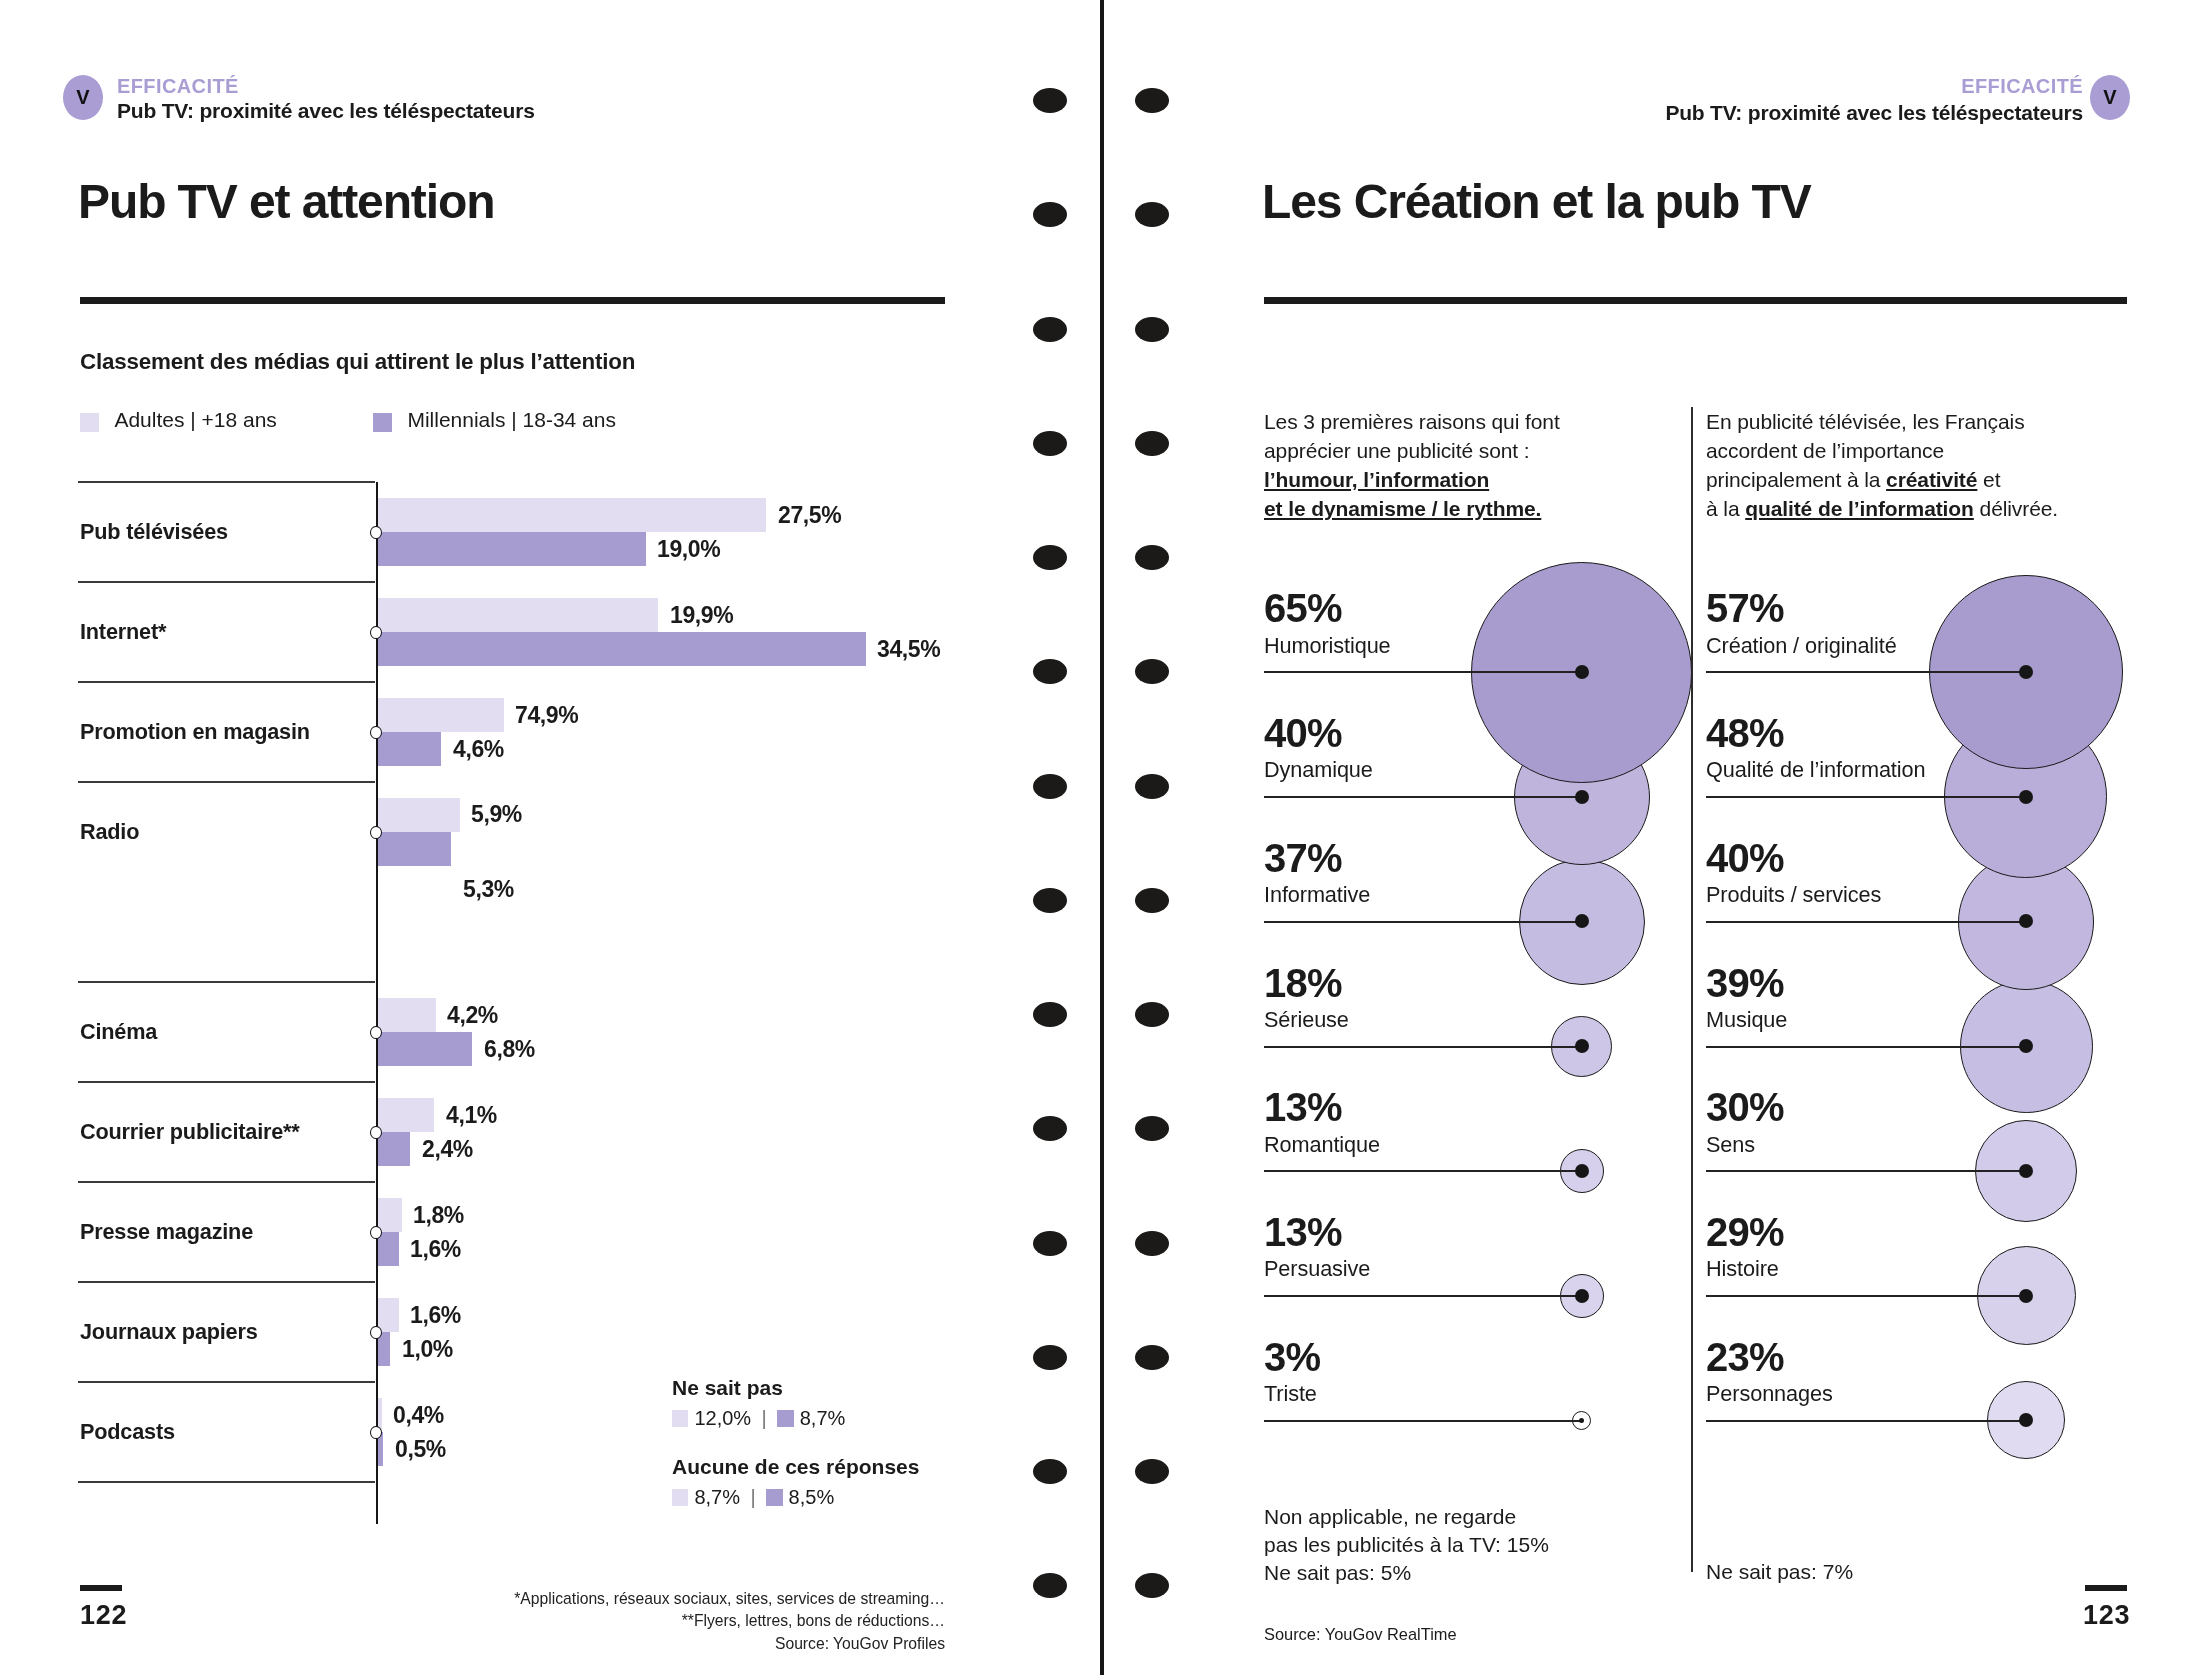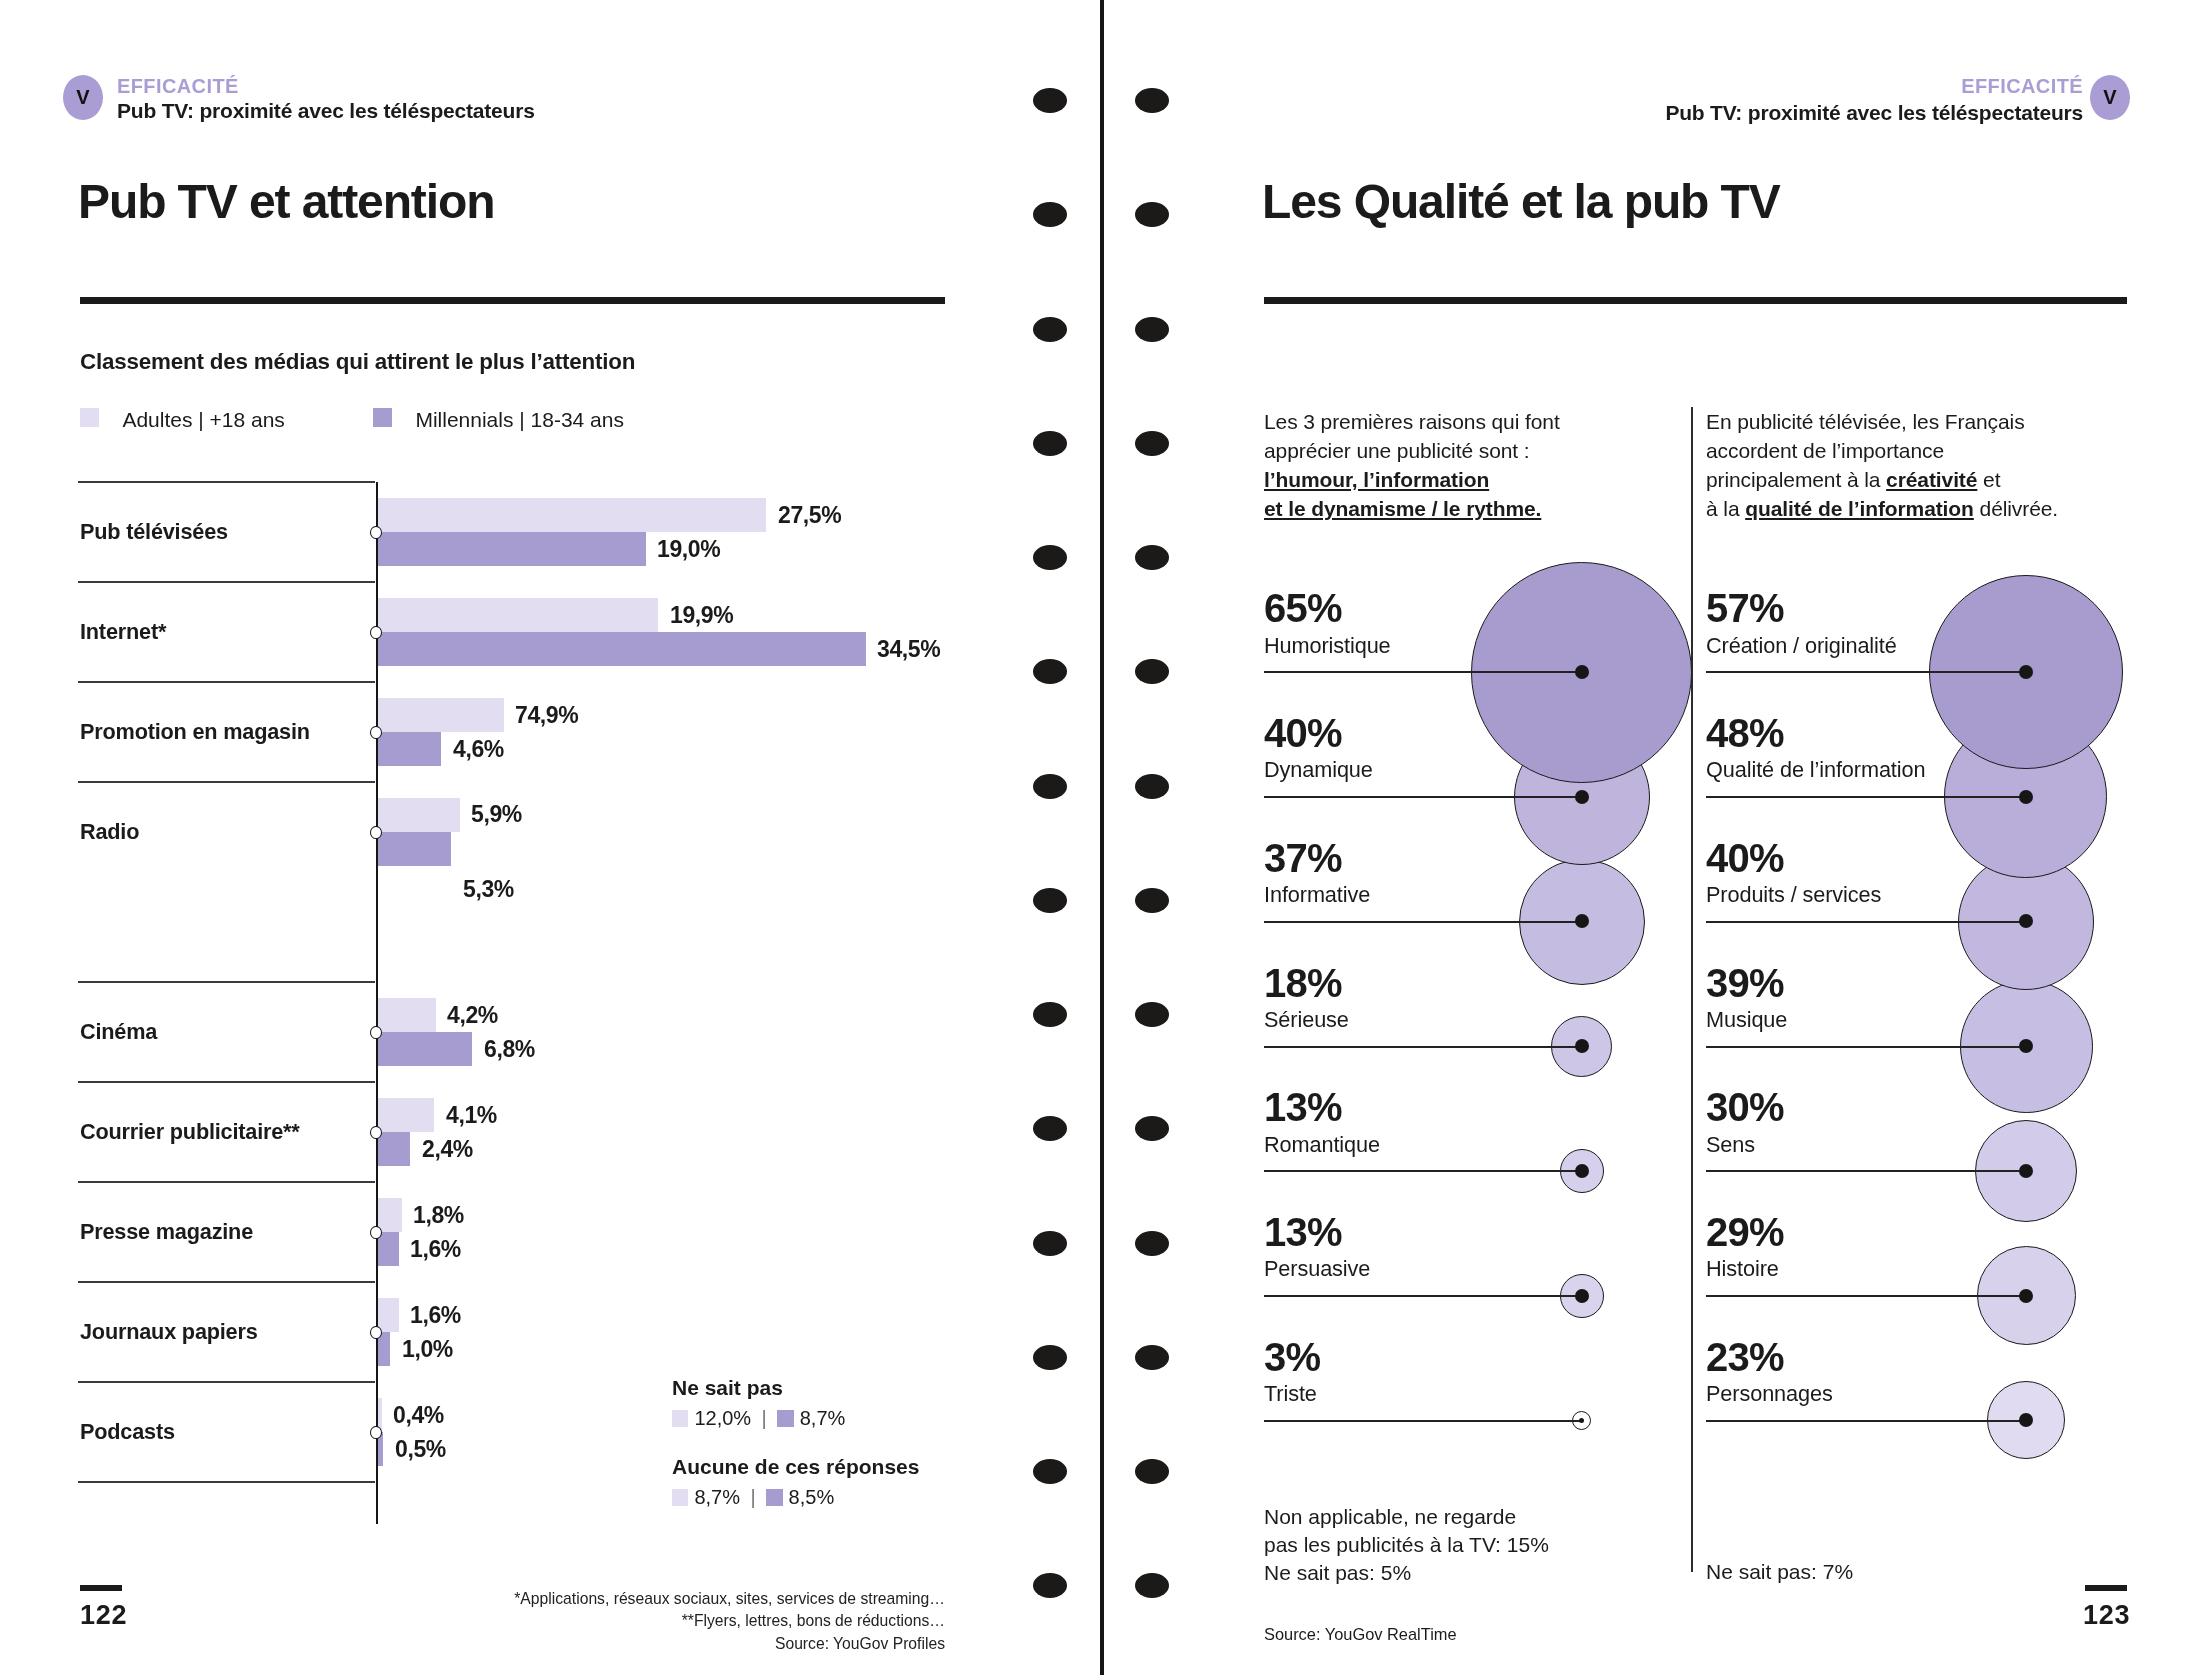--- a/index.html
+++ b/index.html
@@ -10,21 +10,21 @@
   .abs{position:absolute;}
   
   .badge{width:40px;height:45px;border-radius:50%;display:flex;align-items:center;justify-content:center;
          font-size:20px;font-weight:bold;color:#111;}
   .kicker{font-size:20px;font-weight:bold;letter-spacing:0.4px;}
   .header-title{font-size:21px;font-weight:bold;letter-spacing:-0.2px;}
   .page-title{font-size:48px;font-weight:bold;letter-spacing:-1.1px;line-height:1;}
   .rule{height:6.7px;background:#1b1b1b;}
   .chart-title{font-size:22.4px;font-weight:bold;letter-spacing:-0.2px;}
   
-  .legend-item{display:flex;align-items:flex-start;gap:23px;font-size:21px;}
+  .legend-item{display:flex;align-items:flex-end;gap:15px;font-size:21px;}
   .chip{width:19.4px;height:19.4px;display:inline-block;}
   
   .bar-row{position:absolute;left:0;width:1060px;height:100px;}
   .row-sep{position:absolute;left:78px;width:297px;height:1.5px;background:#3a3a3a;top:-0.7px;}
   .bar-label{position:absolute;left:80px;top:0;height:100px;width:284px;display:flex;align-items:center;
              font-size:21.7px;font-weight:bold;letter-spacing:-0.2px;}
   .axis-marker{position:absolute;width:9.7px;height:11.2px;border:1.5px solid #111;border-radius:50%;background:#fff;z-index:3;}
   .bar{position:absolute;height:34px;z-index:1;}
   .bar-value{position:absolute;height:34px;display:flex;align-items:center;font-size:23px;font-weight:bold;letter-spacing:-0.4px;}
   
@@ -97,21 +97,21 @@
 
   <div class="spine-line"></div>
   <div id="spine-dots"></div>
 
   <div class="abs" style="right:122px;top:75px;text-align:right;">
     <div class="kicker" style="color: rgb(169, 157, 212);">EFFICACITÉ</div>
     <div class="header-title" style="margin-top:3px;">Pub TV: proximité avec les téléspectateurs</div>
   </div>
   <div class="abs badge" style="left: 2090px; top: 75px; background: rgb(169, 157, 212);">V</div>
 
-  <h1 class="abs page-title" style="left:1262px;top:178px;margin:0;">Les Qualité et la pub TV</h1>
+  <h1 class="abs page-title" style="left:1262px;top:178px;margin:0;">Les Création et la pub TV</h1>
   <div class="abs rule" style="left:1264px;top:297px;width:863px;"></div>
 
   <div class="abs para" id="intro-left" style="left:1264px;top:407px;width:403px;">
       <div><span>Les 3 premières raisons qui font</span></div>
       <div><span>apprécier une publicité sont :</span></div>
       <div><span class="b">l’humour, l’information</span></div>
       <div><span class="b">et le dynamisme / le rythme.</span></div>
     </div>
   <div class="abs para" id="intro-right" style="left:1706px;top:407px;width:433px;">
       <div><span>En publicité télévisée, les Français</span></div>

